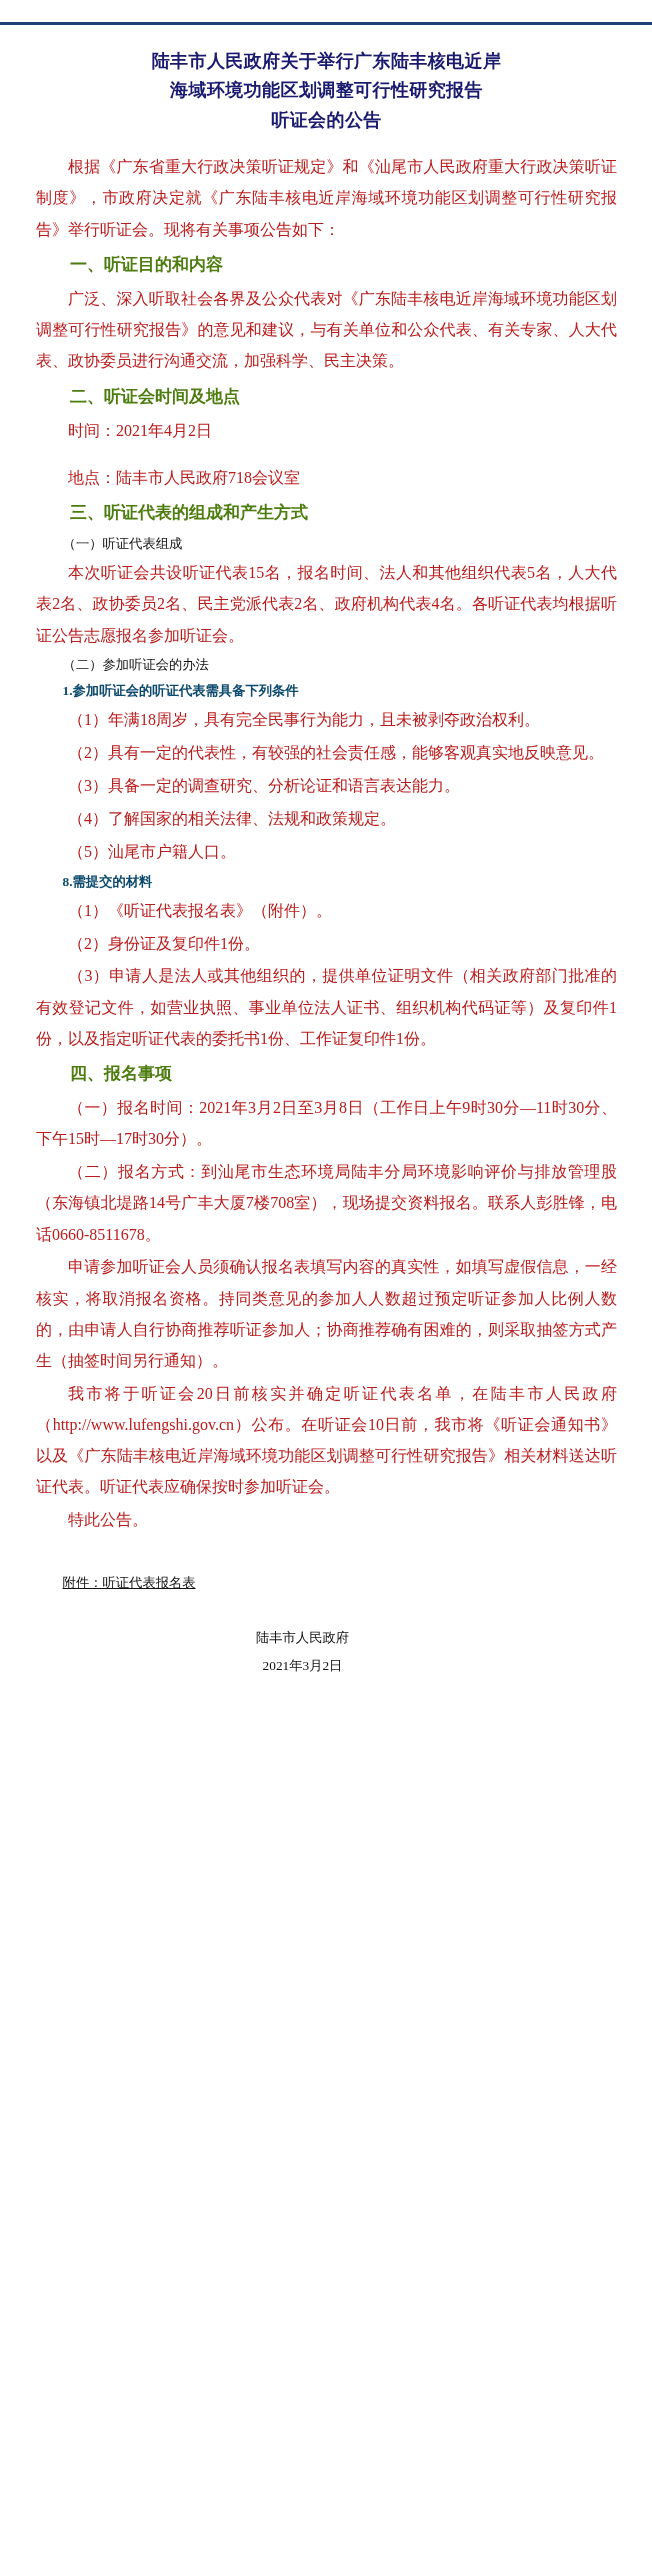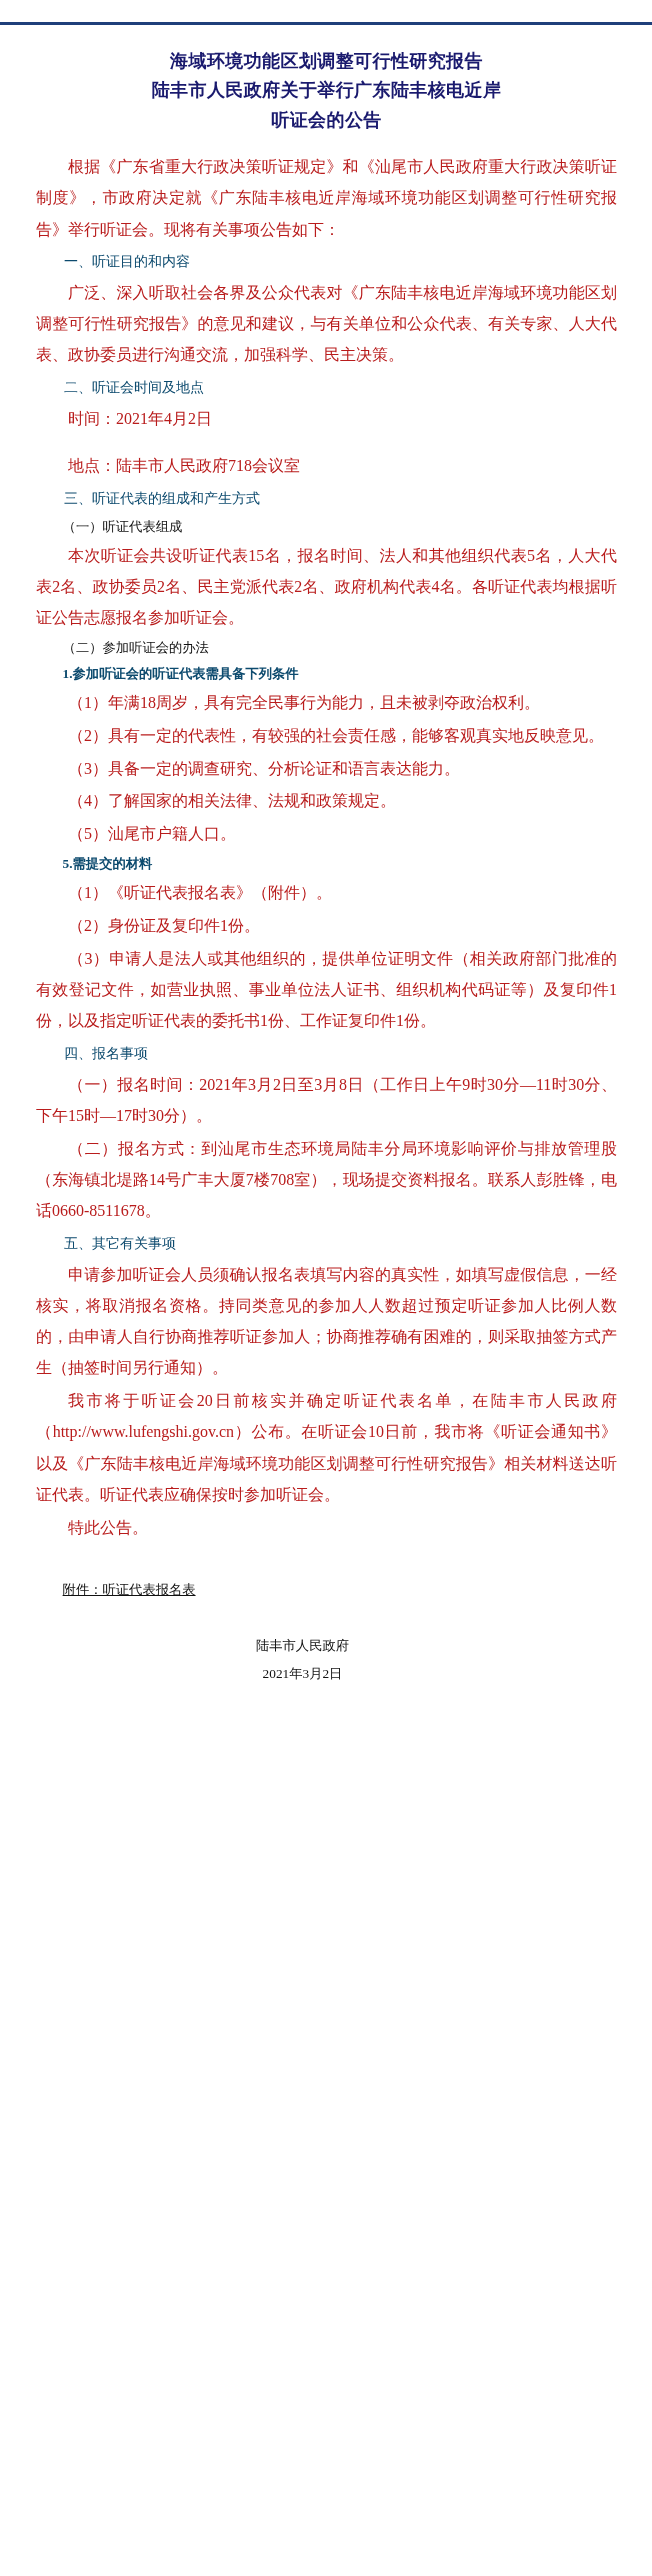--- a/index.html
+++ b/index.html
@@ -48,23 +48,23 @@
     color: #b91c1c;
     margin: 0 0 1.7px 0;
     text-align: justify;
     text-justify: inter-ideograph;
     text-indent: 2em;
   }
   p.tight {
     margin-bottom: 16px;
   }
   .h-num {
-    font-size: 14px;
-    font-weight: normal;
-    color: #0c4a6e;
+    font-size: 17px;
+    font-weight: bold;
+    color: #4d7c0f;
     line-height: 1.95;
     margin: 3.4px 0 1.7px 0;
     text-indent: 2em;
   }
   .h-sub {
     font-size: 13.3px;
     font-weight: normal;
     color: #111;
     line-height: 1.95;
     margin: 0;
@@ -104,22 +104,22 @@
 </head>
 <body>
 
 <div class="page">
 
   <div class="rule-top"></div>
 
   <div class="inner">
 
     <div class="doc-title">
+      <span class="tl">陆丰市人民政府关于举行广东陆丰核电近岸</span>
       <span class="tl">海域环境功能区划调整可行性研究报告</span>
-      <span class="tl">陆丰市人民政府关于举行广东陆丰核电近岸</span>
       <span class="tl">听证会的公告</span>
     </div>
 
     <p class="para">根据《广东省重大行政决策听证规定》和《汕尾市人民政府重大行政决策听证制度》，市政府决定就《广东陆丰核电近岸海域环境功能区划调整可行性研究报告》举行听证会。现将有关事项公告如下：</p>
 
     <div class="h-num">一、听证目的和内容</div>
     <p class="para">广泛、深入听取社会各界及公众代表对《广东陆丰核电近岸海域环境功能区划调整可行性研究报告》的意见和建议，与有关单位和公众代表、有关专家、人大代表、政协委员进行沟通交流，加强科学、民主决策。</p>
 
     <div class="h-num">二、听证会时间及地点</div>
     <p class="para tight">时间：2021年4月2日</p>
@@ -128,30 +128,29 @@
     <div class="h-num">三、听证代表的组成和产生方式</div>
     <div class="h-sub">（一）听证代表组成</div>
     <p class="para">本次听证会共设听证代表15名，报名时间、法人和其他组织代表5名，人大代表2名、政协委员2名、民主党派代表2名、政府机构代表4名。各听证代表均根据听证公告志愿报名参加听证会。</p>
     <div class="h-sub">（二）参加听证会的办法</div>
     <div class="h-sub2">1.参加听证会的听证代表需具备下列条件</div>
     <p class="para">（1）年满18周岁，具有完全民事行为能力，且未被剥夺政治权利。</p>
     <p class="para">（2）具有一定的代表性，有较强的社会责任感，能够客观真实地反映意见。</p>
     <p class="para">（3）具备一定的调查研究、分析论证和语言表达能力。</p>
     <p class="para">（4）了解国家的相关法律、法规和政策规定。</p>
     <p class="para">（5）汕尾市户籍人口。</p>
-    <div class="h-sub2">5.需提交的材料</div>
+    <div class="h-sub2">8.需提交的材料</div>
     <p class="para">（1）《听证代表报名表》（附件）。</p>
     <p class="para">（2）身份证及复印件1份。</p>
     <p class="para">（3）申请人是法人或其他组织的，提供单位证明文件（相关政府部门批准的有效登记文件，如营业执照、事业单位法人证书、组织机构代码证等）及复印件1份，以及指定听证代表的委托书1份、工作证复印件1份。</p>
 
     <div class="h-num">四、报名事项</div>
     <p class="para">（一）报名时间：2021年3月2日至3月8日（工作日上午9时30分—11时30分、下午15时—17时30分）。</p>
     <p class="para">（二）报名方式：到汕尾市生态环境局陆丰分局环境影响评价与排放管理股（东海镇北堤路14号广丰大厦7楼708室），现场提交资料报名。联系人彭胜锋，电话0660-8511678。</p>
 
-    <div class="h-num">五、其它有关事项</div>
     <p class="para">申请参加听证会人员须确认报名表填写内容的真实性，如填写虚假信息，一经核实，将取消报名资格。持同类意见的参加人人数超过预定听证参加人比例人数的，由申请人自行协商推荐听证参加人；协商推荐确有困难的，则采取抽签方式产生（抽签时间另行通知）。</p>
     <p class="para">我市将于听证会20日前核实并确定听证代表名单，在陆丰市人民政府（http://www.lufengshi.gov.cn）公布。在听证会10日前，我市将《听证会通知书》以及《广东陆丰核电近岸海域环境功能区划调整可行性研究报告》相关材料送达听证代表。听证代表应确保按时参加听证会。</p>
     <p class="para">特此公告。</p>
 
     <div class="attach">附件：听证代表报名表</div>
 
     <div class="sign">
       <div>陆丰市人民政府</div>
       <div>2021年3月2日</div>
     </div>

